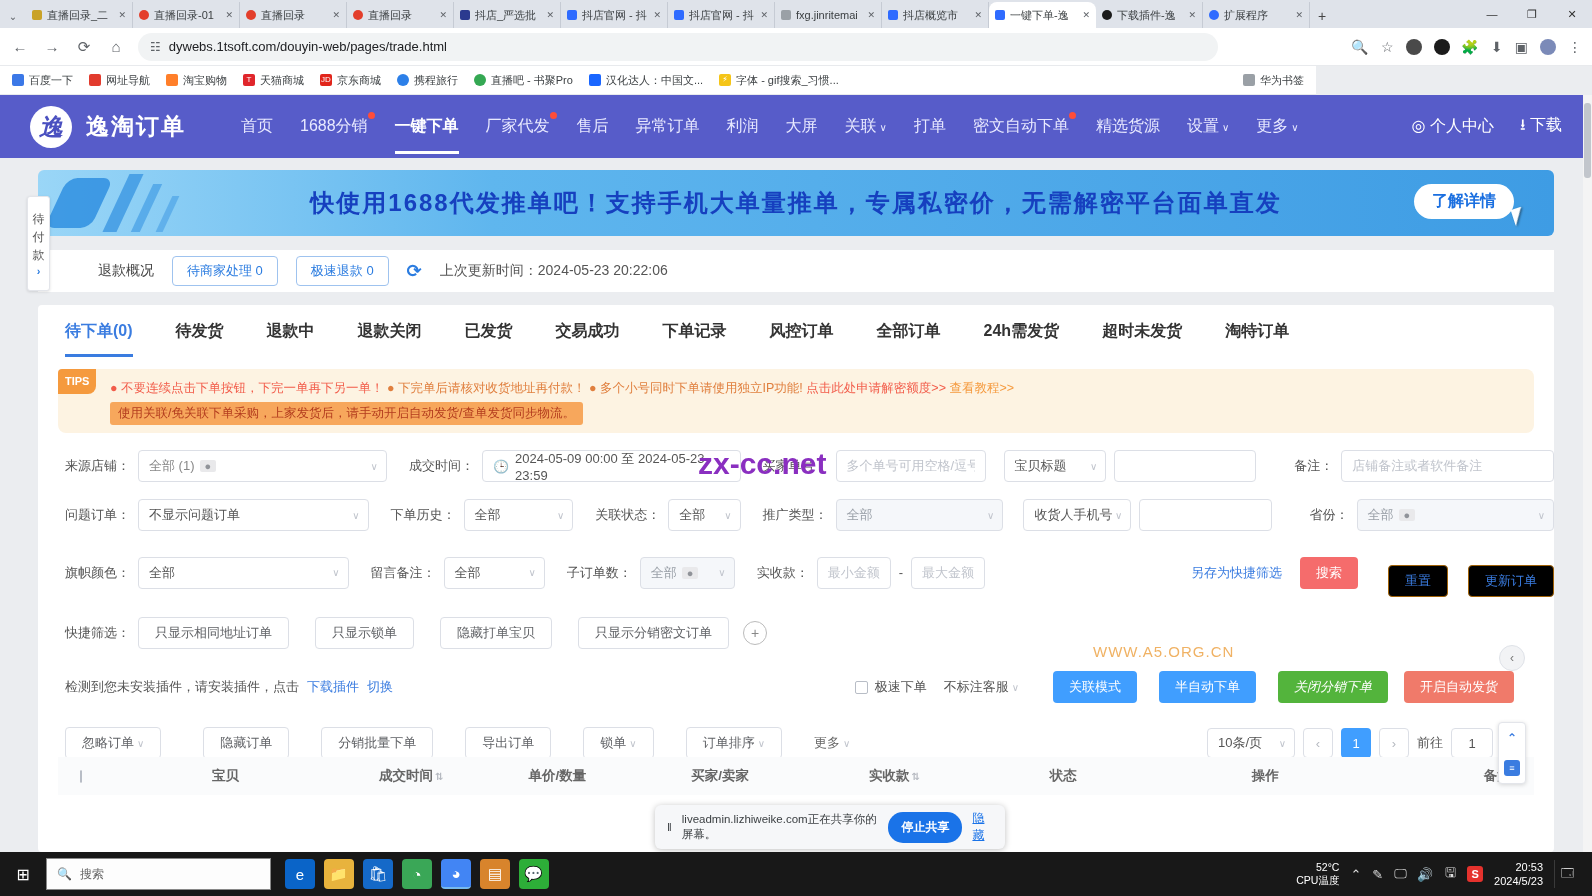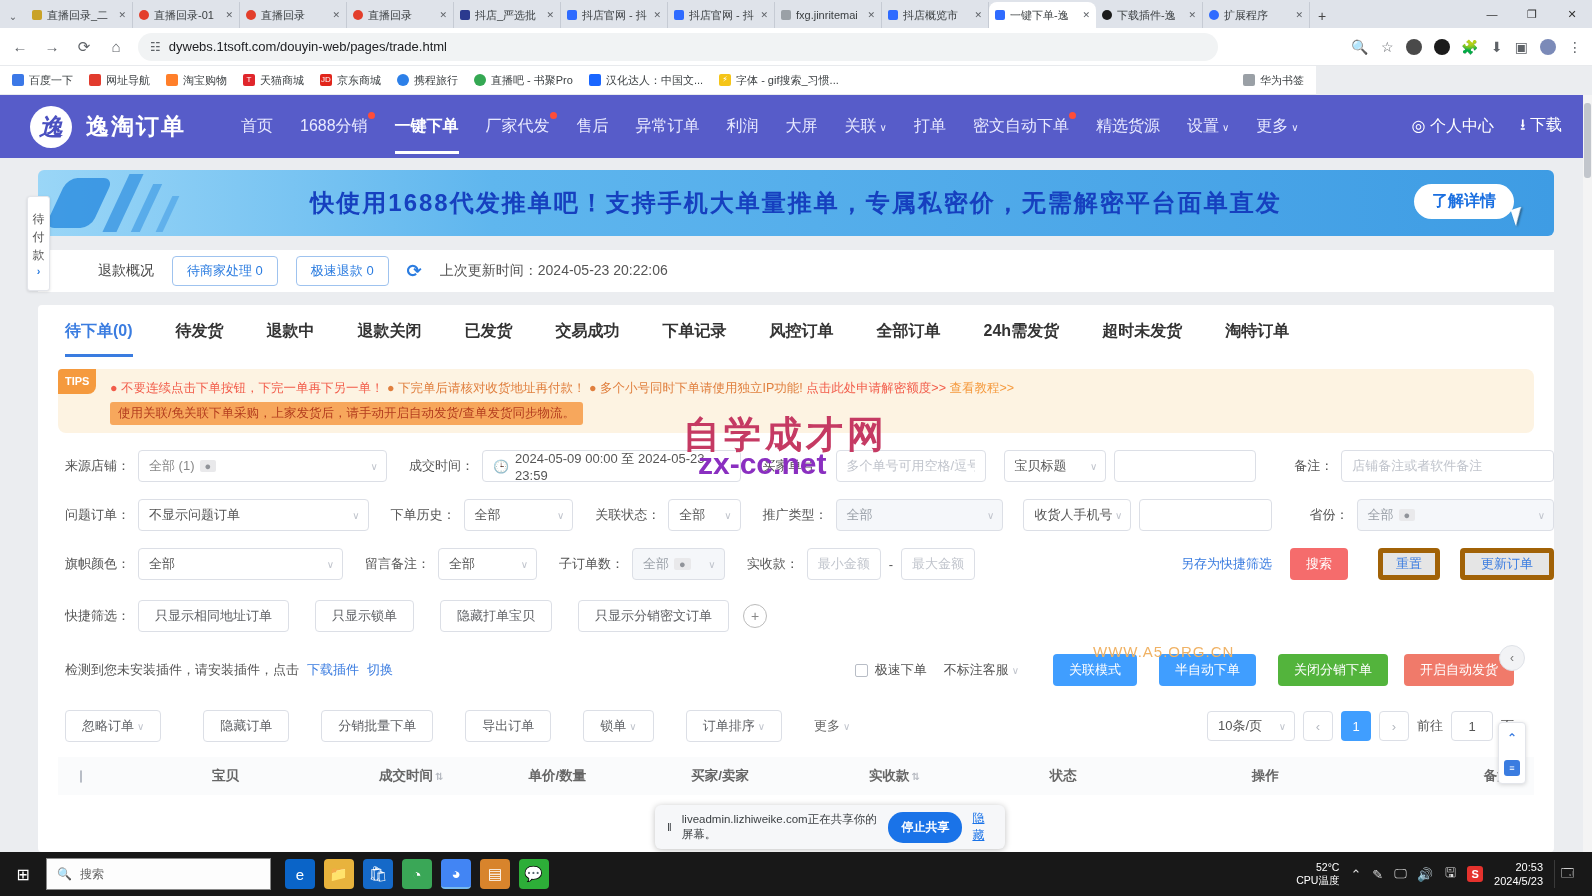--- a/index.html
+++ b/index.html
@@ -83,22 +83,22 @@
   .sel,.inp { height:32px; border:1px solid #dcdfe6; border-radius:4px; background:#fff; display:flex; align-items:center; padding:0 10px; color:#555; position:relative; }
   .sel .arr { position:absolute; right:8px; color:#c0c4cc; font-size:10px; }
   .sel.dis,.inp.dis { background:#f5f7fa; color:#9aa0a8; }
   .ph { color:#c0c4cc; white-space:nowrap; overflow:hidden; }
   .tagdot { display:inline-block; background:#e9e9eb; color:#909399; border-radius:2px; padding:0 5px; margin-left:5px; font-size:11px; }
   .linkblue { color:#3a7ce0; white-space:nowrap; }
   .btn { height:32px; border-radius:4px; display:flex; align-items:center; justify-content:center; padding:0 16px; font-size:13px; white-space:nowrap; }
   .btn.red { background:#f56c6c; color:#fff; }
   .btn.salmon { background:#f07a6a; color:#fff; }
   .btn.blue { background:#409eff; color:#fff; }
-  .btn.green { background:#53b43c; color:#fff; }
-  .btn.outline { border:5px solid #a16207; color:#3a7ce0; background:#e5e5e5; }
+  .btn.green { background:#53b43c; color:#fff;font-style:italic; }
+  .btn.outline { border:1px solid #a16207; color:#3a7ce0; background:#000000;margin-top:17px; }
   .btn.gray { border:1px solid #dcdfe6; color:#606266; background:#fff; }
   .plus-circle { width:24px; height:24px; border:1px solid #bbb; border-radius:50%; display:flex; align-items:center; justify-content:center; color:#888; font-size:14px; margin-left:6px; }
   .chkbox { width:13px; height:13px; border:1px solid #b8bdc6; border-radius:2px; display:inline-block; background:#fff; }
 
   .tbl-head { position:absolute; left:20px; right:20px; top:452px; height:38px; background:#fafbfc; display:flex; align-items:center; font-size:13.5px; color:#666; font-weight:bold; }
   .th { white-space:nowrap; }
   .sort { font-size:10px; color:#b5b9c0; margin-left:2px; }
   .gear { color:#3a7ce0; font-size:17px; font-weight:normal; }
 
   .sharebar { position:absolute; left:617px; top:500px; width:350px; height:44px; background:#f6f7f9; border-radius:6px; box-shadow:0 1px 6px rgba(0,0,0,.25); display:flex; align-items:center; padding:0 12px; gap:10px; font-size:11.5px; color:#3c4043; z-index:6; }
@@ -339,21 +339,20 @@
     <div>
       <span class="red">● 不要连续点击下单按钮，下完一单再下另一单！</span>
       <span>● 下完单后请核对收货地址再付款！</span>
       <span>● 多个小号同时下单请使用独立IP功能!</span>
       <span class="lnk">点击此处申请解密额度&gt;&gt;</span>
       <span class="lnk2">查看教程&gt;&gt;</span>
     </div>
     <span class="tips-hl">使用关联/免关联下单采购，上家发货后，请手动开启自动发货/查单发货同步物流。</span>
   </div>
 
-  <div class="wm1">自学成才网</div>
   <div class="wm2">zx-cc.net</div>
   <div class="wm3">WWW.A5.ORG.CN</div>
 
   <div class="frow">
     <span class="flabel">来源店铺：</span>
     <div class="sel" style="width:255px">
         <span class="ph" style="color:#888">全部 (1)</span>
         <span class="tagdot">●</span>
         <span class="arr">∨</span>
       </div>

